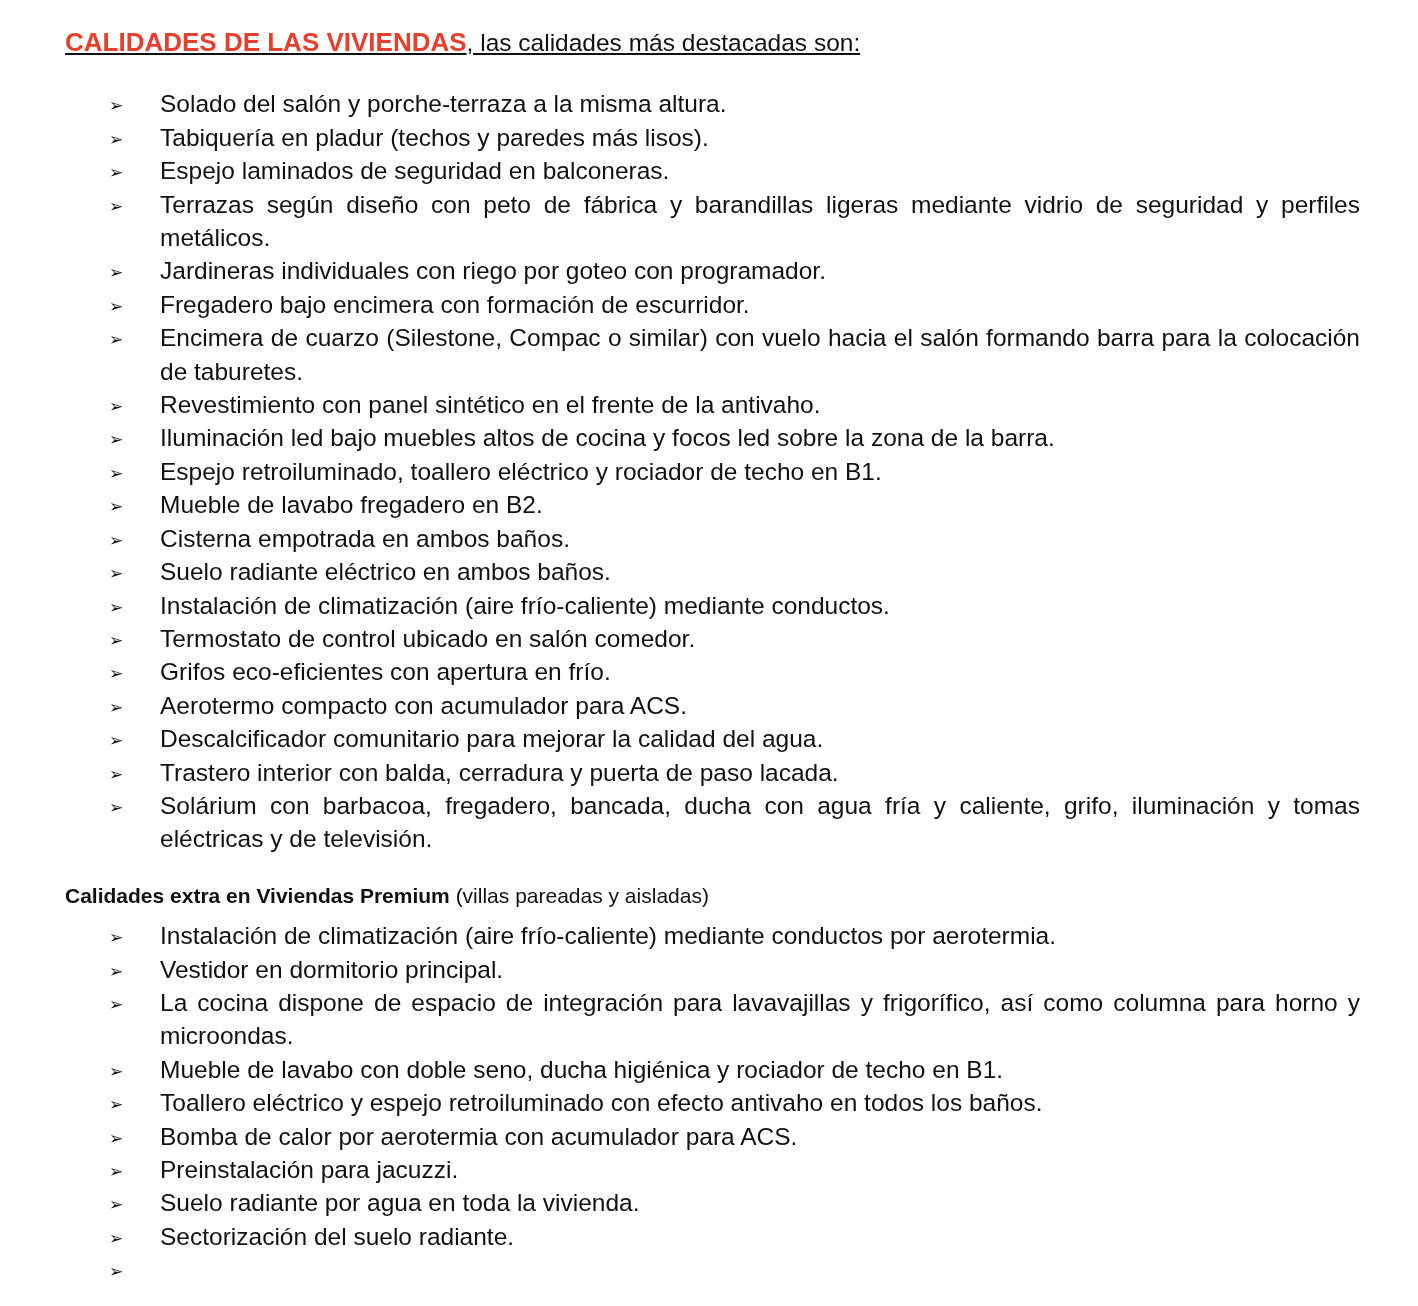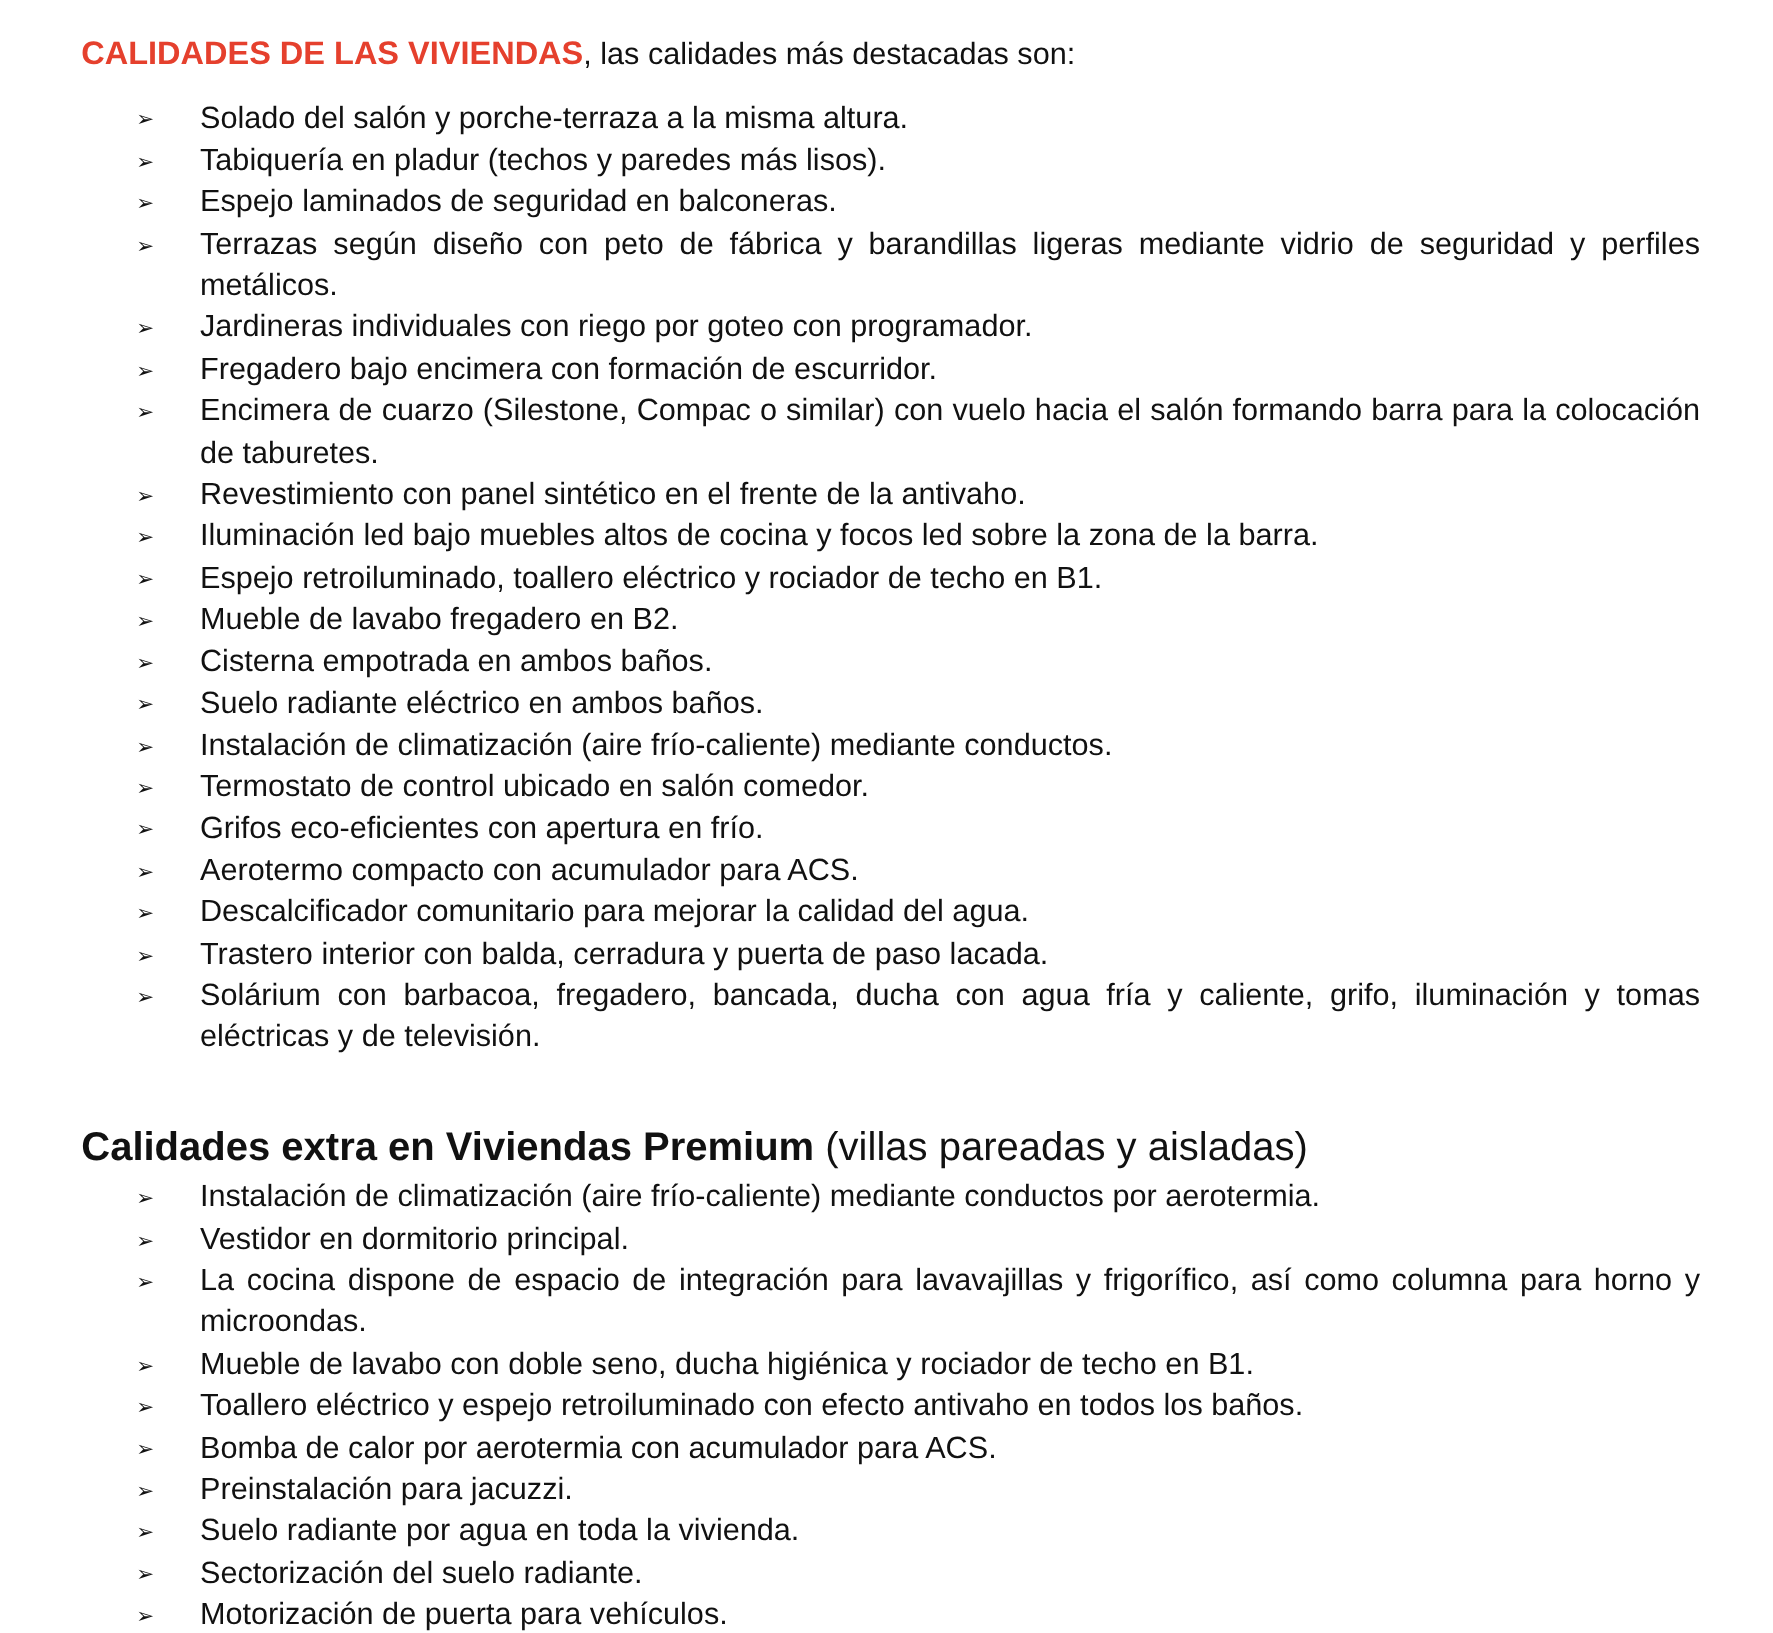--- a/index.html
+++ b/index.html
@@ -11,24 +11,25 @@
     width: 1418px;
     height: 1306px;
     font-family: "Liberation Sans", sans-serif;
     color: #111111;
     overflow: hidden;
   }
   .doc {
     padding: 26px 58px 0 65px;
   }
   .title-line {
-    margin: 0 0 18px 0;
+    margin: 0 0 28px 0;
     font-size: 24.5px;
     line-height: 33.4px;
     white-space: nowrap;
+    text-decoration: underline;
   }
   .title-red {
     color: var(--accent, #e5402d);
     font-weight: 700;
     font-size: 26px;
   }
   ul.bullet-list {
     list-style: none;
     margin: 0;
     padding: 0;
@@ -43,22 +44,22 @@
   .bullet {
     position: absolute;
     left: 44px;
     top: 2px;
     font-size: 17px;
     line-height: 33.4px;
     font-family: "DejaVu Sans", sans-serif;
     color: #111111;
   }
   .section2-heading {
-    margin: 54px 0 7px 0;
-    font-size: 32px;
+    margin: 23px 0 7px 0;
+    font-size: 21px;
     line-height: 33.4px;
     white-space: nowrap;
   }
   .h2-bold {
     font-weight: 700;
   }
 </style>
 </head>
 <body>
 
@@ -124,16 +125,16 @@
       <li class="item"><span class="bullet">➢</span><span class="item-text">Toallero eléctrico y espejo retroiluminado con efecto antivaho en todos los baños.</span></li>
 
       <li class="item"><span class="bullet">➢</span><span class="item-text">Bomba de calor por aerotermia con acumulador para ACS.</span></li>
 
       <li class="item"><span class="bullet">➢</span><span class="item-text">Preinstalación para jacuzzi.</span></li>
 
       <li class="item"><span class="bullet">➢</span><span class="item-text">Suelo radiante por agua en toda la vivienda.</span></li>
 
       <li class="item"><span class="bullet">➢</span><span class="item-text">Sectorización del suelo radiante.</span></li>
 
-      <li class="item"><span class="bullet">➢</span><span class="item-text">Motorización de puerta para vehículos.</span></li>
+      <li class="item"><span class="bullet">➢</span></li>
     </ul>
 
 </div>
 
 </body></html>

